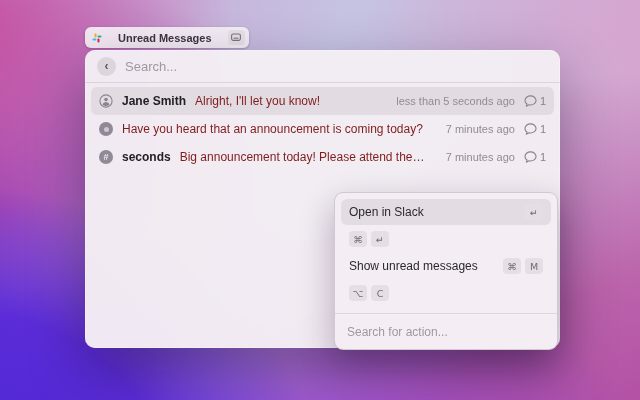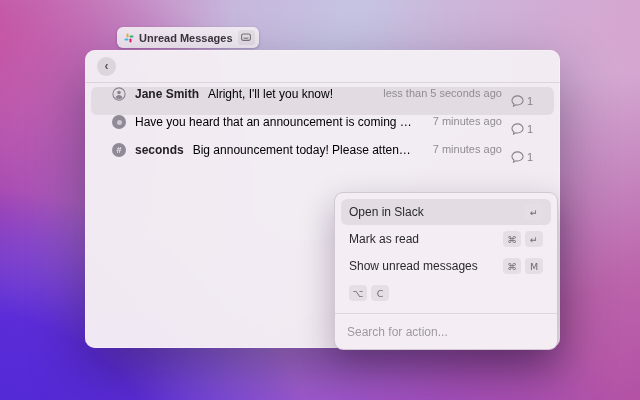--- a/index.html
+++ b/index.html
@@ -19,26 +19,26 @@
       radial-gradient(ellipse 760px 640px at 112% 135%, #a93a9d 0%, #bb63ab 42%, rgba(187,99,171,0) 74%),
       radial-gradient(ellipse 430px 330px at -8% 8%, #c74d9e 0%, rgba(199,77,158,0) 66%),
       radial-gradient(ellipse 520px 380px at -4% 52%, #9c41b6 0%, rgba(156,65,182,0) 66%),
       radial-gradient(ellipse 470px 360px at 108% 6%, #d7a4ce 0%, rgba(215,164,206,0) 68%),
       linear-gradient(118deg, #c79fd2 0%, #c6c3e2 42%, #cfa3cf 100%);
   }
 
   
   .chip {
     position:absolute; left:85px; top:27px; height:21px;
-    display:flex; align-items:center; gap:5px;
+    display:flex; align-items:center; gap:16px;
     padding:0 4px 0 7px;
     background:rgba(246,241,246,0.92);
     border-radius:6px;
     box-shadow:0 1px 3px rgba(40,20,50,0.25);
-    font-size:11px; font-weight:600; color:#3a363c;margin-left:32px;
+    font-size:11px; font-weight:600; color:#3a363c;
   }
   .chip .slack { width:10px; height:10px; }
   .chip .keybadge {
     width:17px; height:15px; border-radius:3px;
     background:#e7e1e7; display:flex; align-items:center; justify-content:center;
     color:#7b757d;
   }
 
   
   .window {
@@ -62,26 +62,26 @@
   .searchinput {
     flex:1; border:none; outline:none; background:transparent;
     font-size:13px; color:#2c2a2e;
     font-family:"Liberation Sans","DejaVu Sans",sans-serif;
   }
   .searchinput::placeholder { color:#9f98a2; }
 
   .list { padding:4px 6px; }
   .row {
     height:28px; border-radius:6px;
-    display:flex; gap:9px;
-    padding:0 21px; font-size:12px;
+    display:flex; align-items:center; gap:9px;
+    padding:0 8px; font-size:12px;
   }
   .row.selected { background:#e2dce2; }
   .row .title { color:#232125; font-weight:600; white-space:nowrap; }
-  .row .subtitle { color:#000000; white-space:nowrap; overflow:hidden; text-overflow:ellipsis; }
+  .row .subtitle { color:#7f1d1d; white-space:nowrap; overflow:hidden; text-overflow:ellipsis; }
   .row .spacer { flex:1; }
   .row .time { color:#918b94; font-size:11px; white-space:nowrap; }
   .row .badge { display:flex; align-items:center; gap:3px; color:#87818a; font-size:11px; }
   .avatar { width:14px; height:14px; flex:0 0 14px; display:flex; align-items:center; justify-content:center; }
   .avatar.disc { border-radius:50%; background:#8f8a96; }
   .avatar.disc .innerdot { width:5px; height:5px; border-radius:50%; background:#cdc8d2; }
   .avatar.disc .hash { color:#ece8ee; font-size:9px; font-weight:700; line-height:1; }
 
   
   .panel {
@@ -141,20 +141,21 @@
     </svg>
   </span>
 </div>
 
 <div class="window">
 
   <div class="searchbar">
     <button class="backbtn">
       <span>‹</span>
     </button>
+    <input class="searchinput" placeholder="Search..." style="">
   </div>
 
   <div class="list">
 
     <div class="row selected">
       <span class="avatar">
         <svg width="14" height="14" viewBox="0 0 14 14">
           <circle cx="7" cy="7" r="6.1" fill="none" stroke="#8a8490" stroke-width="1.1"></circle>
           <circle cx="7" cy="5.5" r="1.8" fill="#8a8490"></circle>
           <path d="M3.5 10.8 C4.1 8.9 5.4 8.1 7 8.1 s2.9 0.8 3.5 2.7 A6.1 6.1 0 0 1 3.5 10.8 Z" fill="#8a8490"></path>
@@ -210,21 +211,20 @@
   <div class="items">
 
     <div class="menu-item selected">
       <span class="mlabel">Open in Slack</span>
       <span class="keys">
         <kbd>↵</kbd>
       </span>
     </div>
 
     <div class="menu-item">
-      <span class="mlabel">Mark as read</span>
       <span class="keys">
         <kbd>⌘</kbd>
         <kbd>↵</kbd>
       </span>
     </div>
 
     <div class="menu-item">
       <span class="mlabel">Show unread messages</span>
       <span class="keys">
         <kbd>⌘</kbd>

